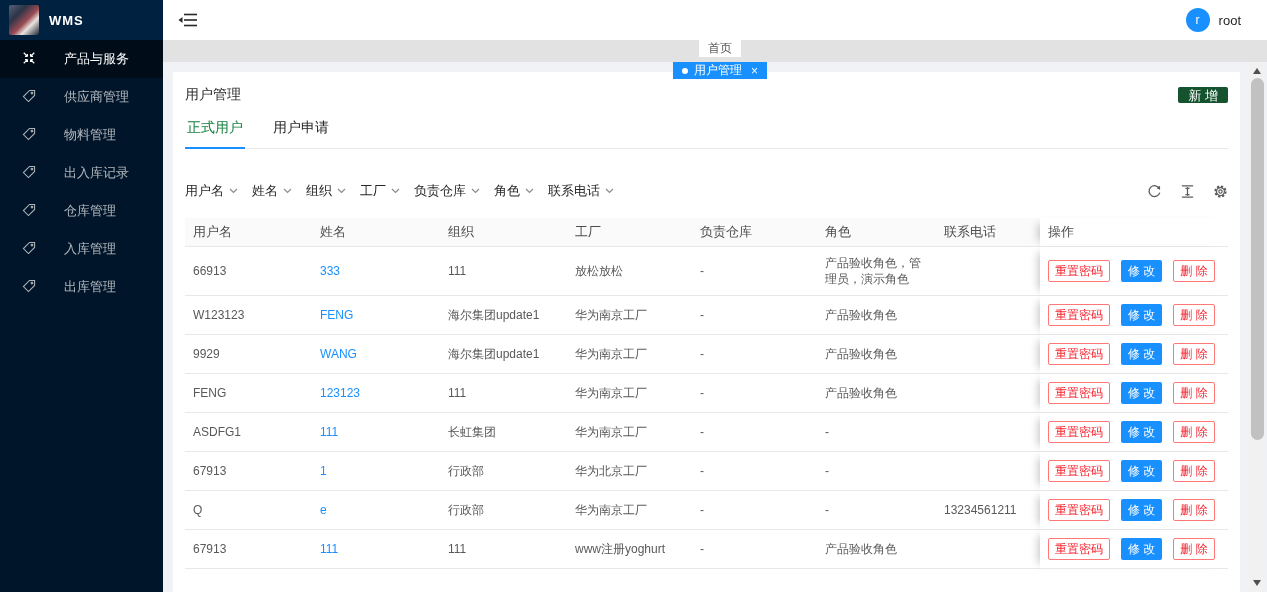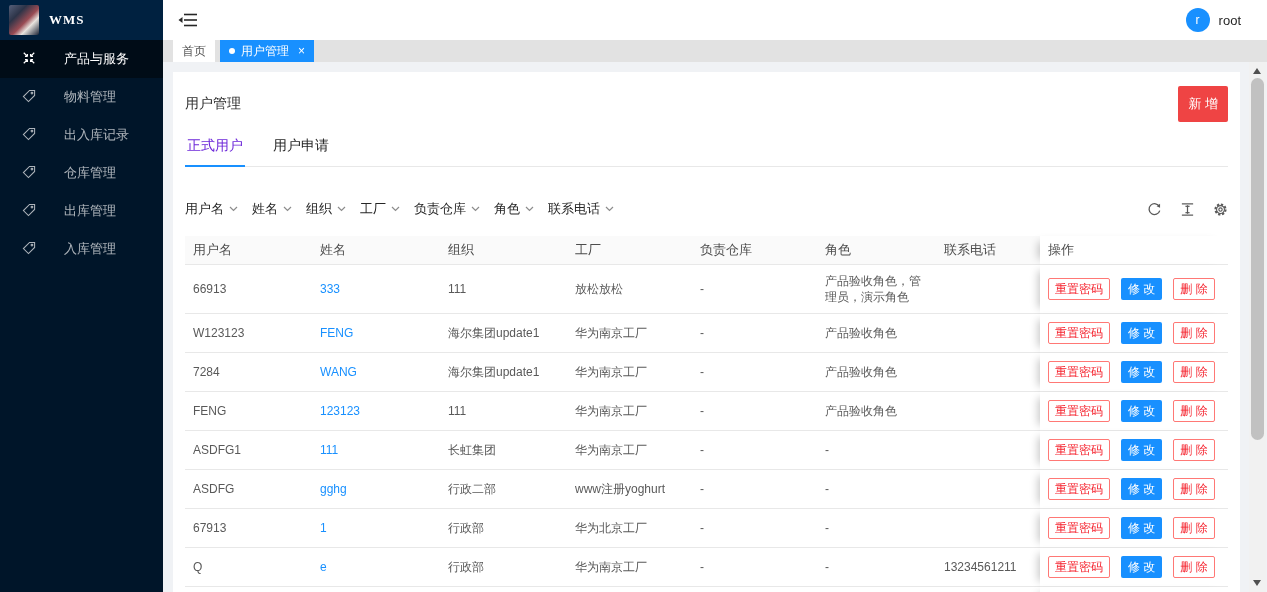--- a/index.html
+++ b/index.html
@@ -1,59 +1,59 @@
 <!DOCTYPE html>
 <html><head>
 <meta charset="utf-8">
 <style>
   * { margin:0; padding:0; box-sizing:border-box; }
   html,body { width:1267px; height:592px; overflow:hidden; }
   body { font-family:"Liberation Sans","DejaVu Sans",sans-serif; background:#f0f2f5; position:relative; }
 
   
   .sidebar { position:absolute; left:0; top:0; width:163px; height:592px; background:#001529; z-index:5; }
-  .logo { height:40px; background:#002140; display:flex; align-items:center; padding:0 9px; gap:10px;font-family:Liberation Serif, serif; }
+  .logo { height:40px; background:#002140; display:flex; align-items:center; padding:0 9px; gap:10px; }
   .logo-img { width:30px; height:30px; border-radius:2px; flex:0 0 auto;
     background:linear-gradient(135deg,#56607a 0%,#2d3448 30%,#9a4c54 55%,#e8e3de 70%,#1b2335 100%); }
   .logo-text { color:#ffffff; font-weight:bold; font-size:13px; letter-spacing:1px; }
   .menu-item { height:38px; display:flex; align-items:center; padding-left:22px; gap:28px;
     color:rgba(255,255,255,0.68); font-size:13px; cursor:pointer; }
   .menu-item.active { background:#000c17; color:#fff; }
   .menu-item svg { width:14px; height:14px; flex:0 0 auto; }
 
   
   .topbar { position:absolute; left:163px; top:0; right:0; height:40px; background:#fff;
     display:flex; align-items:center; justify-content:space-between; padding:0 26px 0 15px; z-index:4; }
   .fold-btn { width:20px; height:20px; color:#262626; cursor:pointer; display:flex; align-items:center; }
   .user-area { display:flex; align-items:center; gap:9px; cursor:pointer; }
   .avatar { width:24px; height:24px; border-radius:50%; background:#1890ff; color:#fff; font-size:12px;
     display:flex; align-items:center; justify-content:center; }
   .user-name { font-size:13px; color:#262626;text-align:center; }
 
   
   .tabbar { position:absolute; left:163px; top:40px; right:0; height:22px; background:#e2e2e2;
-    display:flex; align-items:center; padding-left:10px; gap:5px; z-index:4; }
+    display:flex; align-items:center; padding-left:10px; gap:5px; z-index:4;flex-direction:column; }
   .nav-tab { height:22px; display:flex; align-items:center; padding:0 9px; font-size:12px;
     background:#fff; color:#555; cursor:pointer; white-space:nowrap; }
   .nav-tab.active { background:#1890ff; color:#fff; gap:6px; }
   .nav-tab .dot { width:6px; height:6px; border-radius:50%; background:#fff; }
   .nav-tab .close { font-size:12px; line-height:1; margin-left:3px; cursor:pointer; }
 
   
   .workspace { position:absolute; left:163px; top:62px; right:0; bottom:0; background:#f0f2f5; }
   .card { position:absolute; left:10px; top:10px; width:1067px; height:520px; background:#fff; padding:0 12px; overflow:hidden; }
 
   .card-head { display:flex; justify-content:space-between; align-items:center; padding-top:14px; }
   .page-title { font-size:14px; color:rgba(0,0,0,0.85); }
-  .btn-add { min-width:48px; height:36px; background:#ef4444; color:#fff; font-size:13px; border:none;
+  .btn-add { min-width:48px; height:16px; background:#14532d; color:#fff; font-size:13px; border:none;
     border-radius:2px; cursor:pointer; padding:0 10px; font-family:inherit; }
 
   .inner-tabs { display:flex; gap:26px; border-bottom:1px solid #e8e8e8; margin-top:5px; }
   .inner-tab { font-size:14px; color:#262626; padding:10px 2px 11px; position:relative; cursor:pointer; }
-  .inner-tab.active { color:#6d28d9; }
+  .inner-tab.active { color:#15803d; }
   .inner-tab.active::after { content:""; position:absolute; left:0; right:0; bottom:-1px; height:2px; background:#1890ff; }
 
   .toolbar { margin-top:30px; display:flex; align-items:center; justify-content:space-between; height:24px; }
   .filters { display:flex; gap:14px; }
   .filter { display:flex; align-items:center; gap:5px; font-size:13px; color:#262626; cursor:pointer; }
   .filter svg { width:9px; height:6px; color:#8c8c8c; }
   .tools { display:flex; gap:17px; align-items:center; color:#595959; }
   .tool { width:16px; height:16px; cursor:pointer; display:flex; align-items:center; justify-content:center; }
 
   
@@ -99,20 +99,29 @@
       </span>
       <span>产品与服务</span>
     </div>
     <div class="menu-item">
       <span>
         <svg viewBox="0 0 16 16" fill="none" stroke="currentColor" stroke-width="1.2" width="14" height="14">
           <path d="M8.6 1.6 H14.4 V7.4 L7.4 14.4 L1.6 8.6 Z"></path>
             <circle cx="11.4" cy="4.6" r="1"></circle>
         </svg>
       </span>
+      <span>供应商管理</span>
+    </div>
+    <div class="menu-item">
+      <span>
+        <svg viewBox="0 0 16 16" fill="none" stroke="currentColor" stroke-width="1.2" width="14" height="14">
+          <path d="M8.6 1.6 H14.4 V7.4 L7.4 14.4 L1.6 8.6 Z"></path>
+            <circle cx="11.4" cy="4.6" r="1"></circle>
+        </svg>
+      </span>
       <span>物料管理</span>
     </div>
     <div class="menu-item">
       <span>
         <svg viewBox="0 0 16 16" fill="none" stroke="currentColor" stroke-width="1.2" width="14" height="14">
           <path d="M8.6 1.6 H14.4 V7.4 L7.4 14.4 L1.6 8.6 Z"></path>
             <circle cx="11.4" cy="4.6" r="1"></circle>
         </svg>
       </span>
       <span>出入库记录</span>
@@ -126,30 +135,30 @@
       </span>
       <span>仓库管理</span>
     </div>
     <div class="menu-item">
       <span>
         <svg viewBox="0 0 16 16" fill="none" stroke="currentColor" stroke-width="1.2" width="14" height="14">
           <path d="M8.6 1.6 H14.4 V7.4 L7.4 14.4 L1.6 8.6 Z"></path>
             <circle cx="11.4" cy="4.6" r="1"></circle>
         </svg>
       </span>
+      <span>入库管理</span>
+    </div>
+    <div class="menu-item">
+      <span>
+        <svg viewBox="0 0 16 16" fill="none" stroke="currentColor" stroke-width="1.2" width="14" height="14">
+          <path d="M8.6 1.6 H14.4 V7.4 L7.4 14.4 L1.6 8.6 Z"></path>
+            <circle cx="11.4" cy="4.6" r="1"></circle>
+        </svg>
+      </span>
       <span>出库管理</span>
-    </div>
-    <div class="menu-item">
-      <span>
-        <svg viewBox="0 0 16 16" fill="none" stroke="currentColor" stroke-width="1.2" width="14" height="14">
-          <path d="M8.6 1.6 H14.4 V7.4 L7.4 14.4 L1.6 8.6 Z"></path>
-            <circle cx="11.4" cy="4.6" r="1"></circle>
-        </svg>
-      </span>
-      <span>入库管理</span>
     </div>
   </div>
 </div>
 
 <div class="topbar">
   <div class="fold-btn">
     <svg viewBox="0 0 20 16" width="20" height="16" stroke="currentColor" stroke-width="1.6" fill="currentColor">
       <line x1="6" y1="2.5" x2="19" y2="2.5"></line>
         <line x1="6" y1="8" x2="19" y2="8"></line>
         <line x1="6" y1="13.5" x2="19" y2="13.5"></line>
@@ -307,21 +316,21 @@
     <td></td>
     <td class="actions-col">
       <div class="row-actions">
         <button class="btn-reset">重置密码</button>
         <button class="btn-edit">修 改</button>
         <button class="btn-del">删 除</button>
       </div>
     </td>
   </tr>
           <tr>
-    <td>7284</td>
+    <td>9929</td>
     <td class="link">WANG</td>
     <td>海尔集团update1</td>
     <td>华为南京工厂</td>
     <td>-</td>
     <td>产品验收角色</td>
     <td></td>
     <td class="actions-col">
       <div class="row-actions">
         <button class="btn-reset">重置密码</button>
         <button class="btn-edit">修 改</button>
@@ -355,36 +364,20 @@
     <td></td>
     <td class="actions-col">
       <div class="row-actions">
         <button class="btn-reset">重置密码</button>
         <button class="btn-edit">修 改</button>
         <button class="btn-del">删 除</button>
       </div>
     </td>
   </tr>
           <tr>
-    <td>ASDFG</td>
-    <td class="link">gghg</td>
-    <td>行政二部</td>
-    <td>www注册yoghurt</td>
-    <td>-</td>
-    <td>-</td>
-    <td></td>
-    <td class="actions-col">
-      <div class="row-actions">
-        <button class="btn-reset">重置密码</button>
-        <button class="btn-edit">修 改</button>
-        <button class="btn-del">删 除</button>
-      </div>
-    </td>
-  </tr>
-          <tr>
     <td>67913</td>
     <td class="link">1</td>
     <td>行政部</td>
     <td>华为北京工厂</td>
     <td>-</td>
     <td>-</td>
     <td></td>
     <td class="actions-col">
       <div class="row-actions">
         <button class="btn-reset">重置密码</button>

